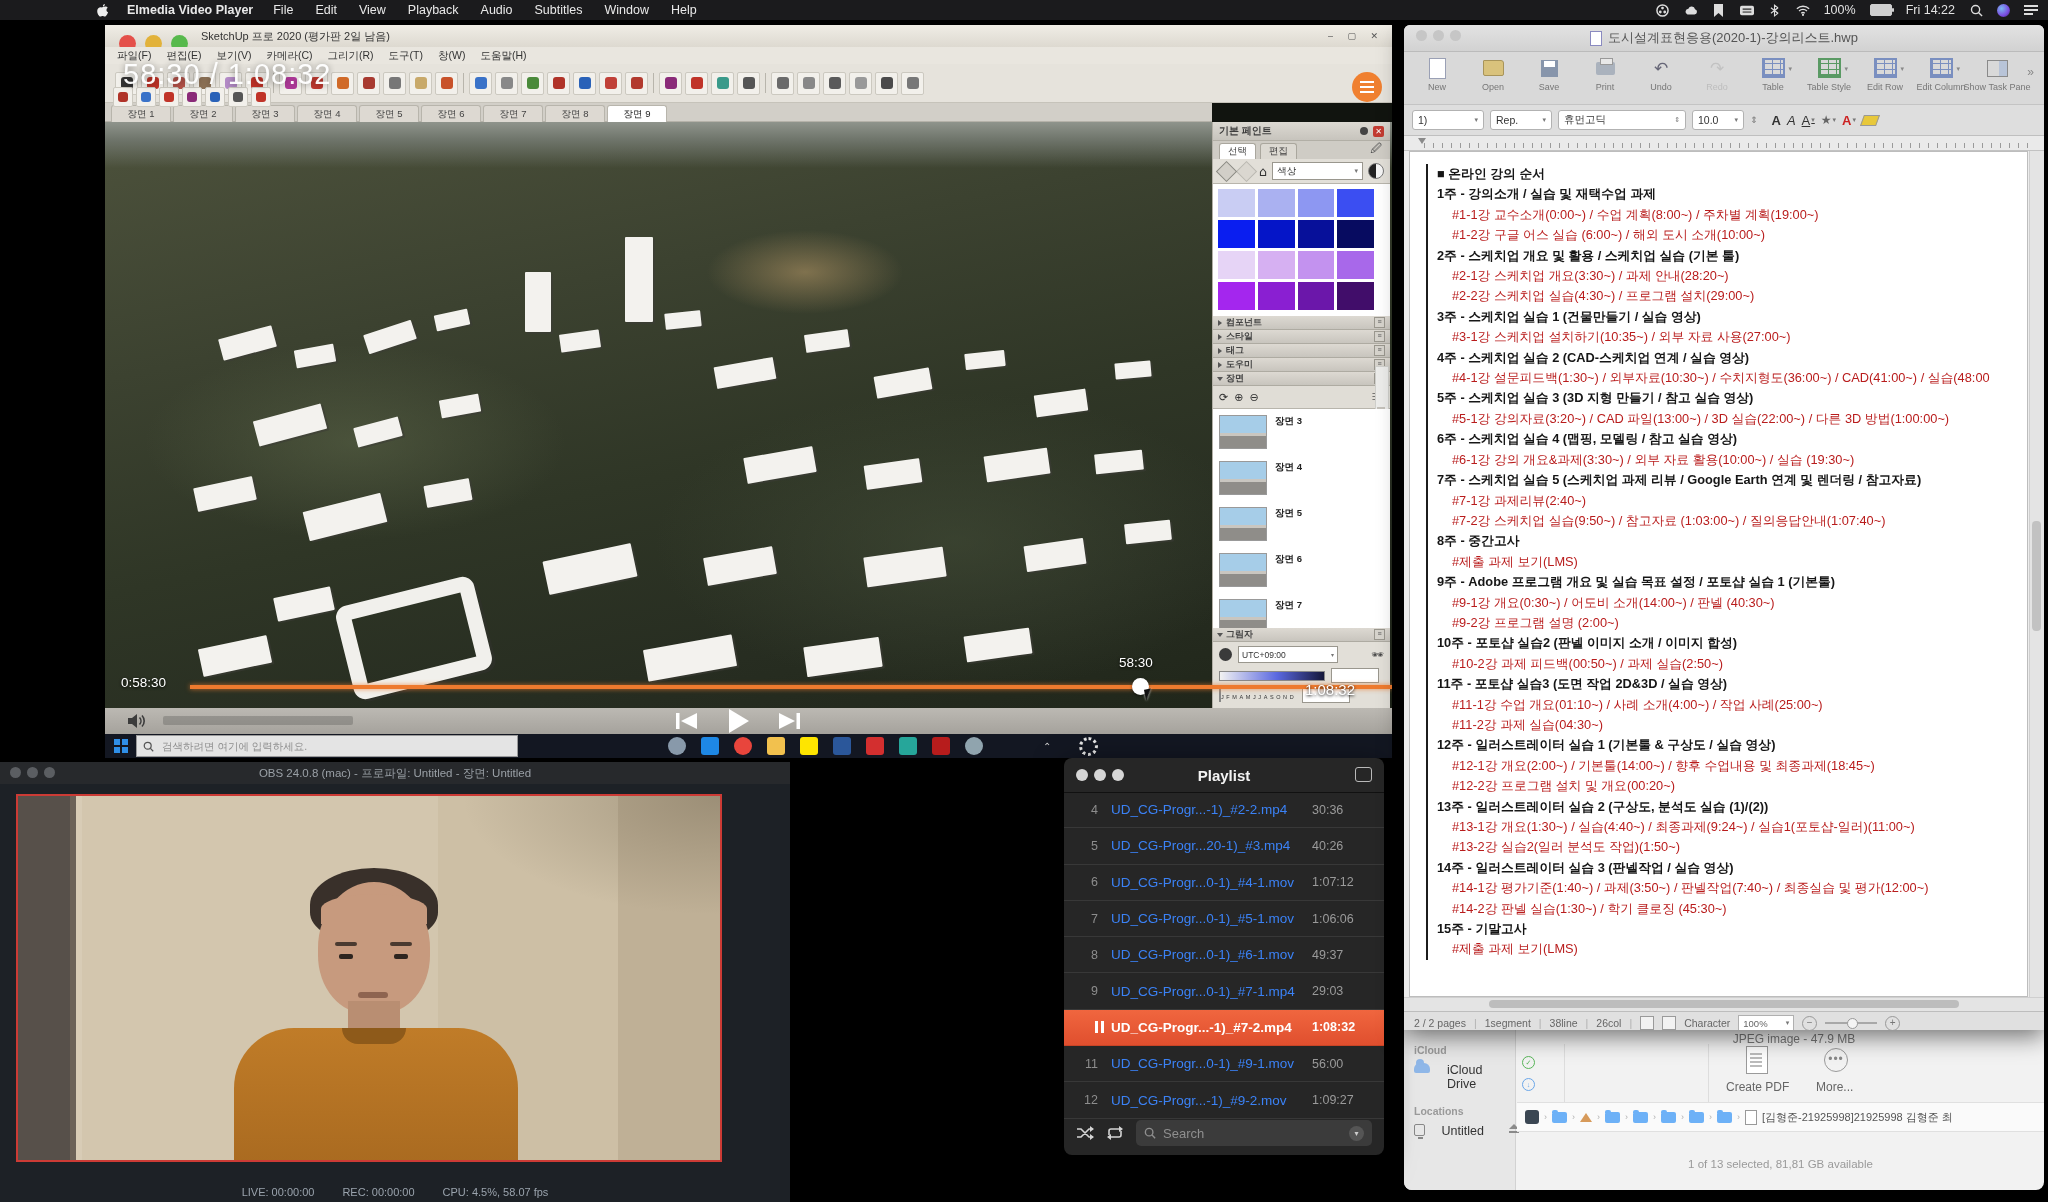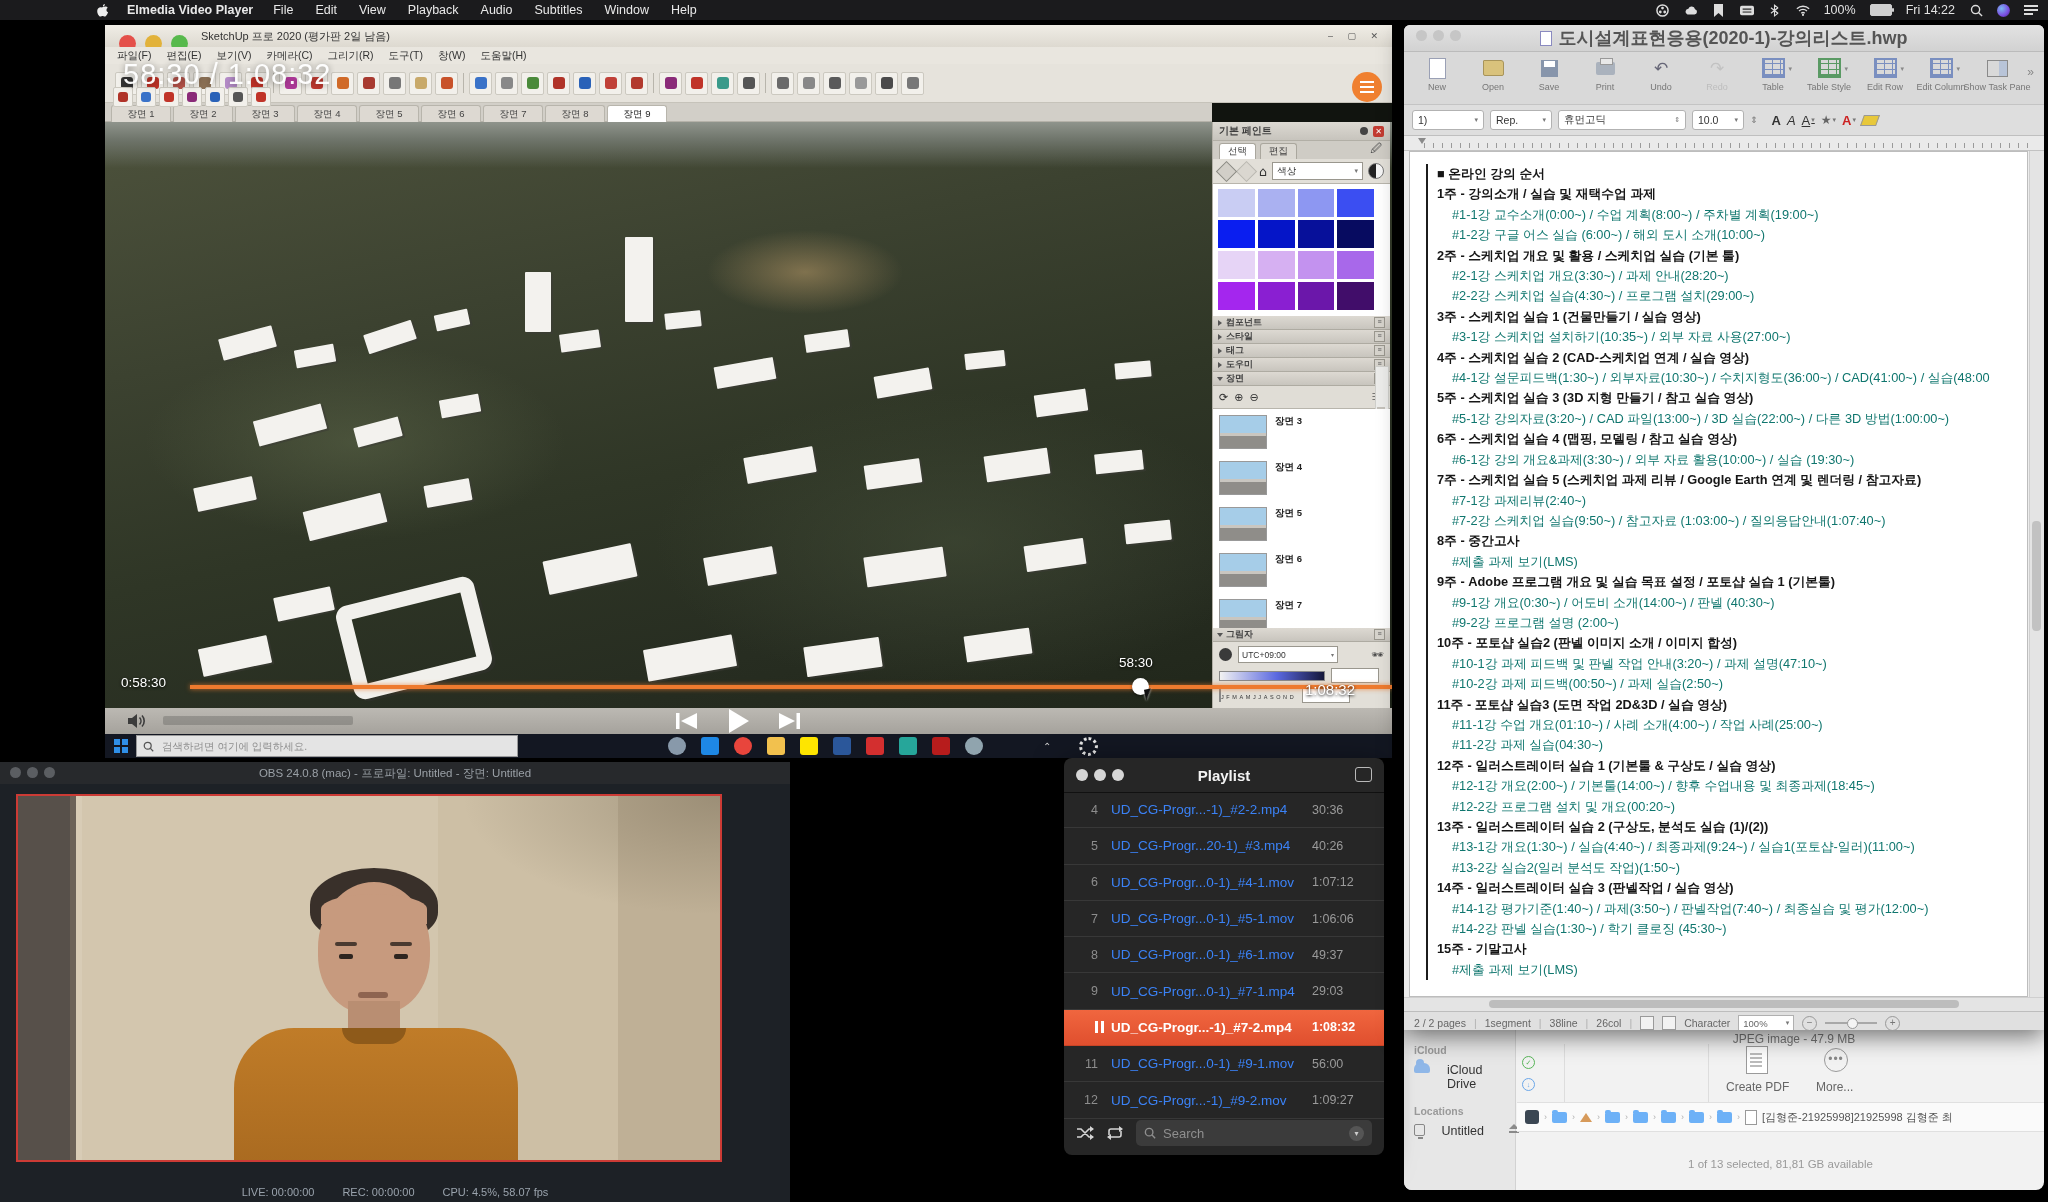--- a/index.html
+++ b/index.html
@@ -170,21 +170,21 @@
   #pl-search{flex:1;height:26px;background:#3b3b3b;border-radius:5px;display:flex;align-items:center;padding:0 8px;gap:5px;}
   #pl-search input{background:transparent;border:none;outline:none;color:#ddd;font-size:13px;width:150px;
                    font-family:"Liberation Sans",sans-serif;}
   #pl-search input::placeholder,#wsearch input::placeholder{color:#8f8f8f;}
   .circ-chev{width:15px;height:15px;border-radius:50%;background:#555;color:#ccc;font-size:8px;display:flex;align-items:center;justify-content:center;}
 
   
   #hwp{left:1404px;top:25px;width:640px;height:1005px;background:#d9d9d9;border-radius:6px 6px 0 0;z-index:6;
        box-shadow:0 6px 24px rgba(0,0,0,.55);overflow:hidden;}
   .hwp-title{height:26px;background:linear-gradient(#e2e2e2,#d2d2d2);display:flex;align-items:center;justify-content:center;
-             font-size:18px;color:#555;position:relative;border-bottom:1px solid #bbb;font-weight:bold;}
+             font-size:13px;color:#555;position:relative;border-bottom:1px solid #bbb;}
   .hwp-title .docic{width:10px;height:13px;border:1px solid #8a8ac0;background:#fff;margin-right:6px;}
   .hwp-tools{height:52px;display:flex;align-items:flex-start;padding:5px 6px 0;gap:2px;box-sizing:border-box;position:relative;}
   .htool{width:54px;display:flex;flex-direction:column;align-items:center;gap:3px;}
   .htool .lbl{font-size:9px;color:#777;white-space:nowrap;}
   .htool.dis .lbl{color:#bdbdbd;}
   .hic{width:24px;height:22px;display:flex;align-items:center;justify-content:center;position:relative;}
   .caret{display:none;position:absolute;right:-7px;top:8px;font-size:7px;color:#888;}
   .has-caret{display:block;}
   .ovf{position:absolute;right:6px;top:16px;color:#888;font-size:12px;}
   .ic-new{width:15px;height:19px;background:#fff;border:1px solid #9aa0b5;}
@@ -211,21 +211,21 @@
   .fmt-ic .ar{font-size:7px;color:#777;}
   .hl-pen{width:14px;height:9px;background:#e8c83a;transform:skewX(-20deg);border:1px solid #999;}
   .hwp-ruler{height:14px;background:#eaeaea;border-bottom:1px solid #c2c2c2;position:relative;}
   .hwp-ruler::after{content:"";position:absolute;left:20px;right:16px;bottom:2px;height:5px;
      background:repeating-linear-gradient(90deg,#9a9a9a 0 1px,transparent 1px 9px);}
   .rmark{position:absolute;left:14px;top:2px;width:0;height:0;border-top:6px solid #8a8a8a;
          border-left:4px solid transparent;border-right:4px solid transparent;}
   #docarea{position:relative;height:846px;background:#ededed;overflow:hidden;}
   #page{position:absolute;left:5px;top:0;width:619px;height:846px;background:#fff;border:1px solid #bdbdbd;box-sizing:border-box;}
   #doclines{position:absolute;left:16px;top:12px;right:10px;border-left:2px solid #1c1c1c;padding-left:9px;}
-  .dline{font-size:12.8px;line-height:20.4px;color:#0f766e;white-space:nowrap;overflow:hidden;}
+  .dline{font-size:12.8px;line-height:20.4px;color:#b91c1c;white-space:nowrap;overflow:hidden;}
   .dline.bold{font-weight:bold;color:#161616;}
   .dline.sub{padding-left:15px;}
   #vscroll{position:absolute;right:0;top:0;width:14px;height:846px;background:#e4e4e4;border-left:1px solid #cfcfcf;}
   #vscroll i{position:absolute;left:2px;top:370px;width:9px;height:110px;background:#c2c2c2;border-radius:4px;}
   #hscroll{height:13px;background:#e4e4e4;border-top:1px solid #cfcfcf;position:relative;}
   #hscroll i{position:absolute;left:85px;top:2px;width:470px;height:8px;background:#bdbdbd;border-radius:4px;}
   .hwp-status{height:22px;background:#e0e0e0;border-top:1px solid #bdbdbd;display:flex;align-items:center;
               font-size:10.5px;color:#666;padding:0 10px;gap:8px;}
   .hsep{color:#b0b0b0;}
   .stic{width:12px;height:12px;border:1px solid #9a9a9a;background:#f2f2f2;}
@@ -1005,21 +1005,20 @@
           <div class="dline sub"><span>#6-1강 강의 개요&amp;과제(3:30~) / 외부 자료 활용(10:00~) / 실습 (19:30~)</span></div>
           <div class="dline bold"><span>7주 - 스케치업 실습 5 (스케치업 과제 리뷰 / Google Earth 연계 및 렌더링 / 참고자료)</span></div>
           <div class="dline sub"><span>#7-1강 과제리뷰(2:40~)</span></div>
           <div class="dline sub"><span>#7-2강 스케치업 실습(9:50~) / 참고자료 (1:03:00~) / 질의응답안내(1:07:40~)</span></div>
           <div class="dline bold"><span>8주 - 중간고사</span></div>
           <div class="dline sub"><span>#제출 과제 보기(LMS)</span></div>
           <div class="dline bold"><span>9주 - Adobe 프로그램 개요 및 실습 목표 설정 / 포토샵 실습 1 (기본툴)</span></div>
           <div class="dline sub"><span>#9-1강 개요(0:30~) / 어도비 소개(14:00~) / 판넬 (40:30~)</span></div>
           <div class="dline sub"><span>#9-2강 프로그램 설명 (2:00~)</span></div>
           <div class="dline bold"><span>10주 - 포토샵 실습2 (판넬 이미지 소개 / 이미지 합성)</span></div>
-          <div class="dline sub"><span>#10-1강 과제 피드백 및 판넬 작업 안내(3:20~) / 과제 설명(47:10~)</span></div>
           <div class="dline sub"><span>#10-2강 과제 피드백(00:50~) / 과제 실습(2:50~)</span></div>
           <div class="dline bold"><span>11주 - 포토샵 실습3 (도면 작업 2D&amp;3D / 실습 영상)</span></div>
           <div class="dline sub"><span>#11-1강 수업 개요(01:10~) / 사례 소개(4:00~) / 작업 사례(25:00~)</span></div>
           <div class="dline sub"><span>#11-2강 과제 실습(04:30~)</span></div>
           <div class="dline bold"><span>12주 - 일러스트레이터 실습 1 (기본툴 &amp; 구상도 / 실습 영상)</span></div>
           <div class="dline sub"><span>#12-1강 개요(2:00~) / 기본툴(14:00~) / 향후 수업내용 및 최종과제(18:45~)</span></div>
           <div class="dline sub"><span>#12-2강 프로그램 설치 및 개요(00:20~)</span></div>
           <div class="dline bold"><span>13주 - 일러스트레이터 실습 2 (구상도, 분석도 실습 (1)/(2))</span></div>
           <div class="dline sub"><span>#13-1강 개요(1:30~) / 실습(4:40~) / 최종과제(9:24~) / 실습1(포토샵-일러)(11:00~)</span></div>
           <div class="dline sub"><span>#13-2강 실습2(일러 분석도 작업)(1:50~)</span></div>

